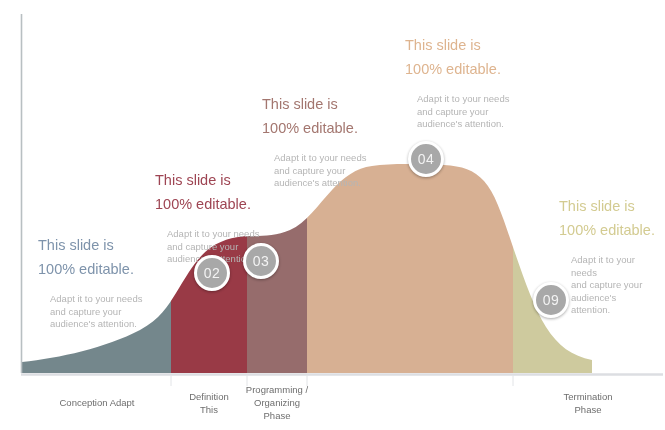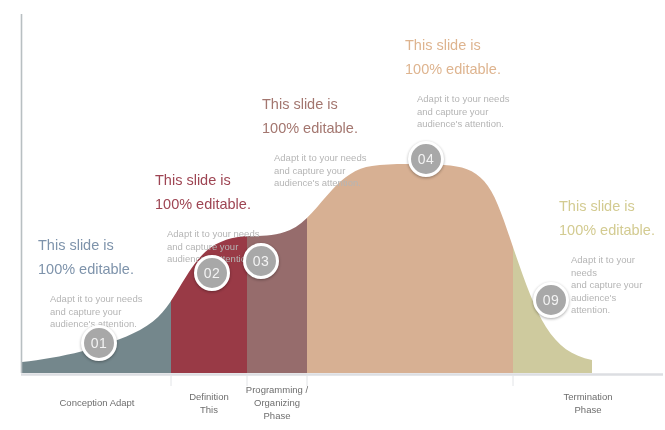--- a/index.html
+++ b/index.html
@@ -157,23 +157,20 @@
   </div>
 
   <div class="callout" id="callout-5">
     <div class="headline" style="color: rgb(211, 203, 145);">This slide is
 100% editable.</div>
     <div class="body">Adapt it to your needs
 and capture your
 audience's attention.</div>
   </div>
 
-  <div class="badge" id="badge-1">
-    <span>01</span>
-  </div>
   <div class="badge" id="badge-2">
     <span>02</span>
   </div>
   <div class="badge" id="badge-3">
     <span>03</span>
   </div>
   <div class="badge" id="badge-4">
     <span>04</span>
   </div>
   <div class="badge" id="badge-5">

